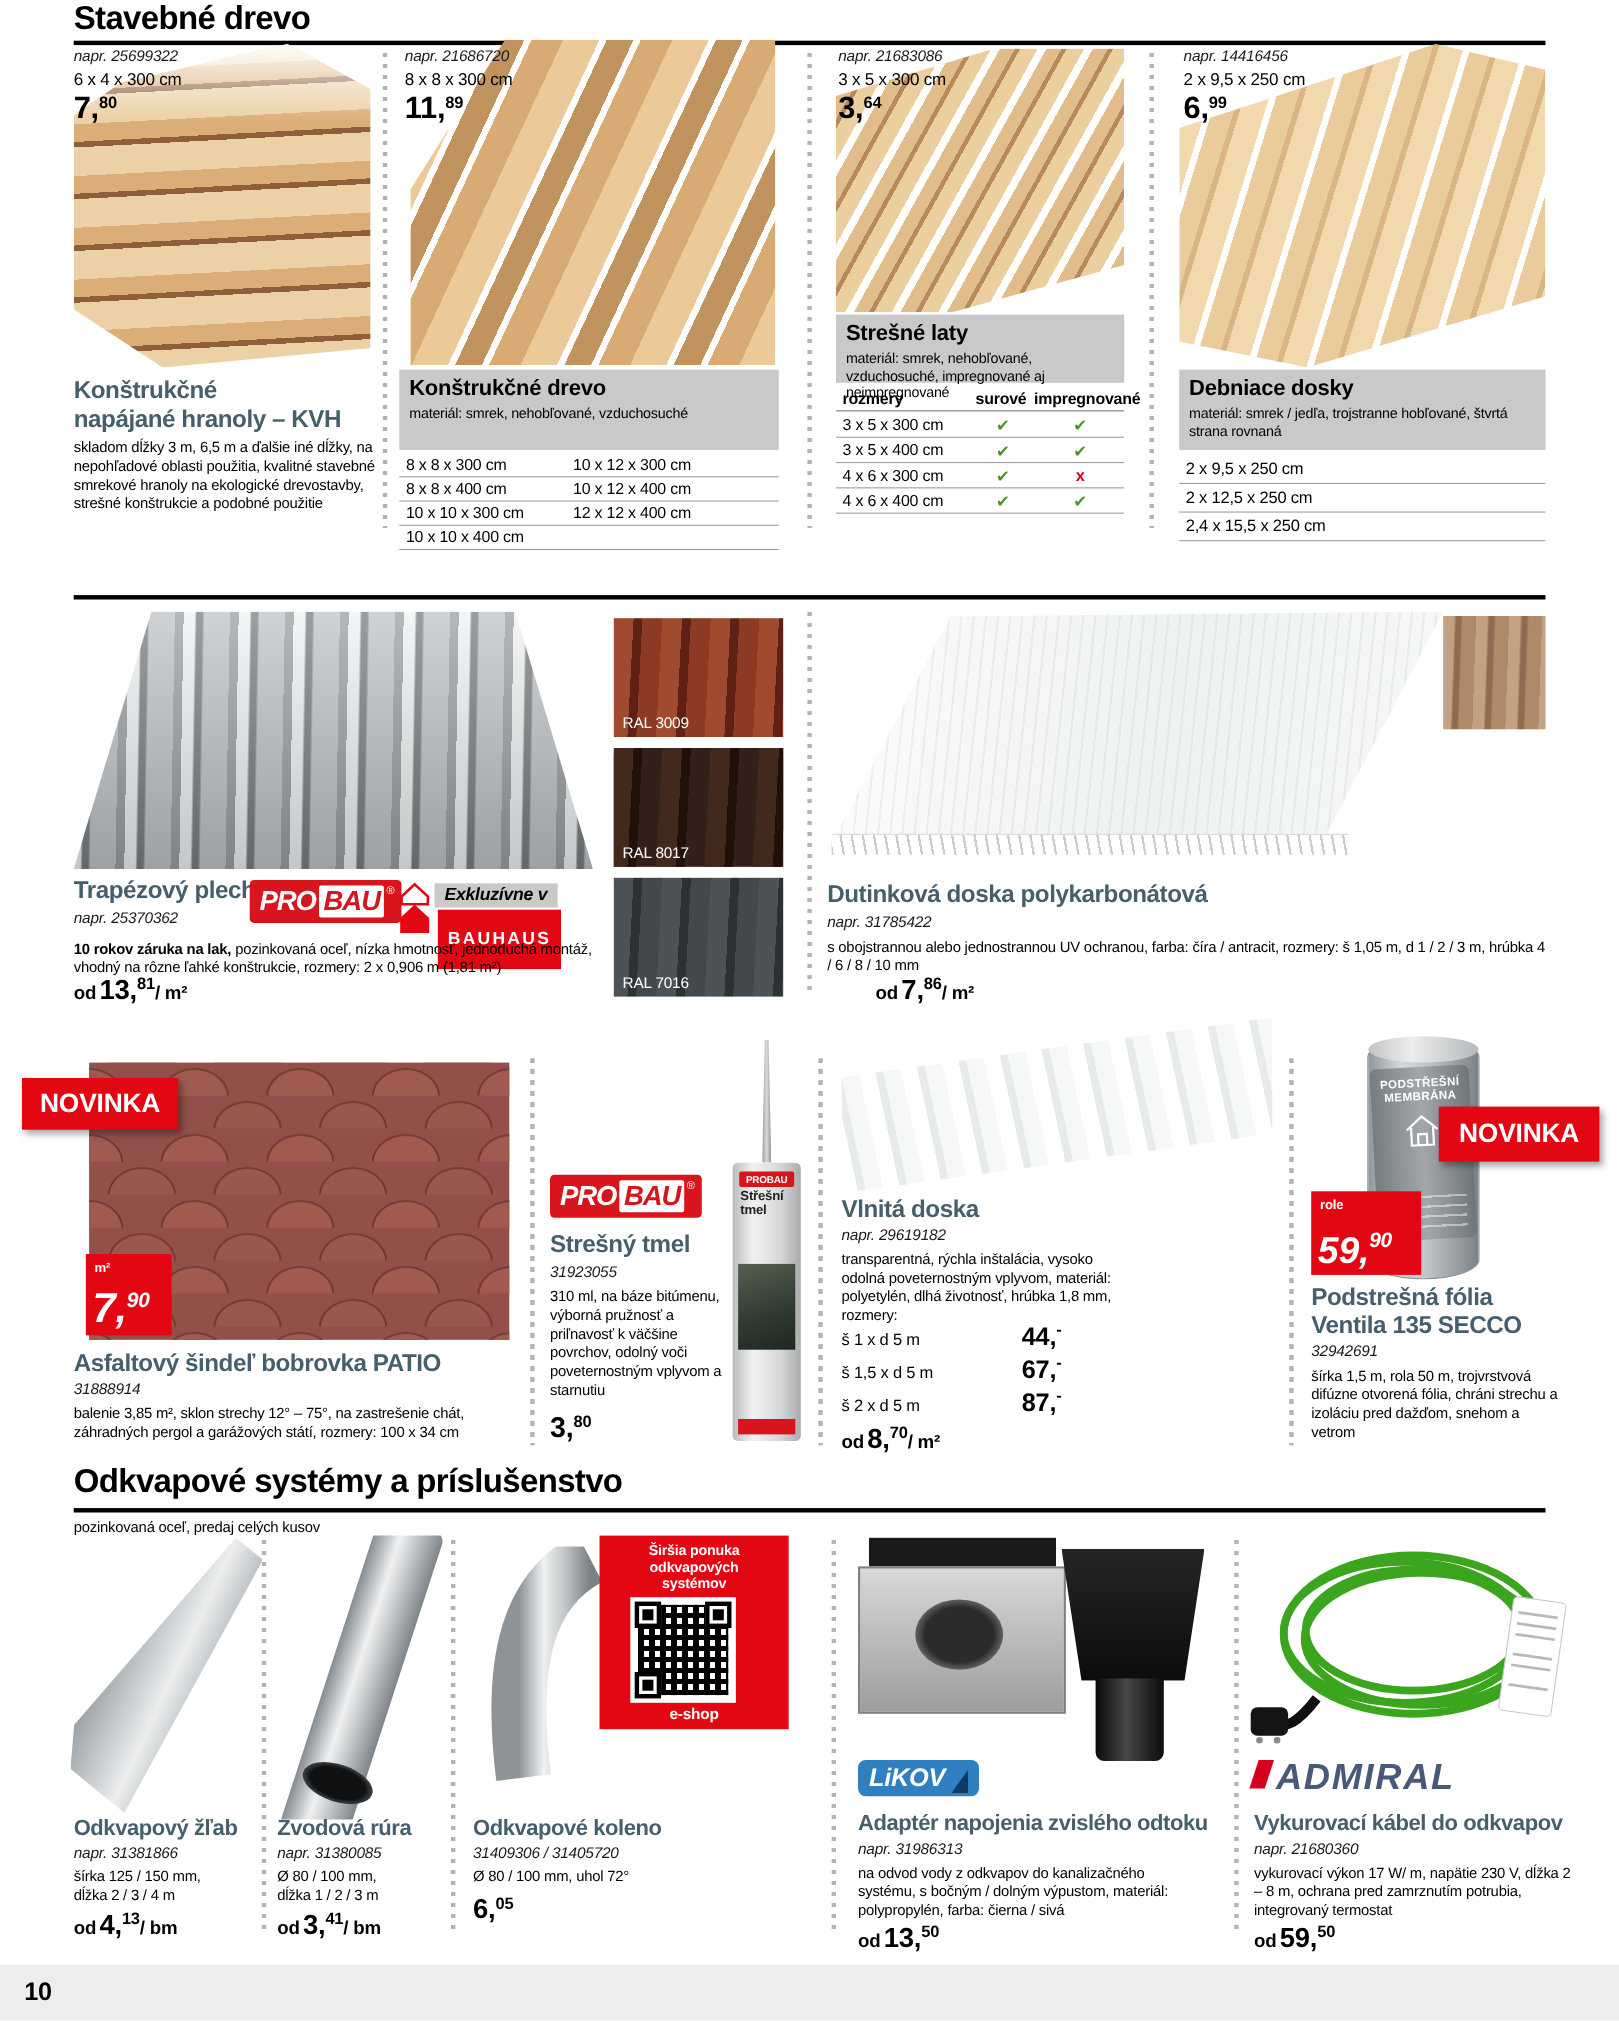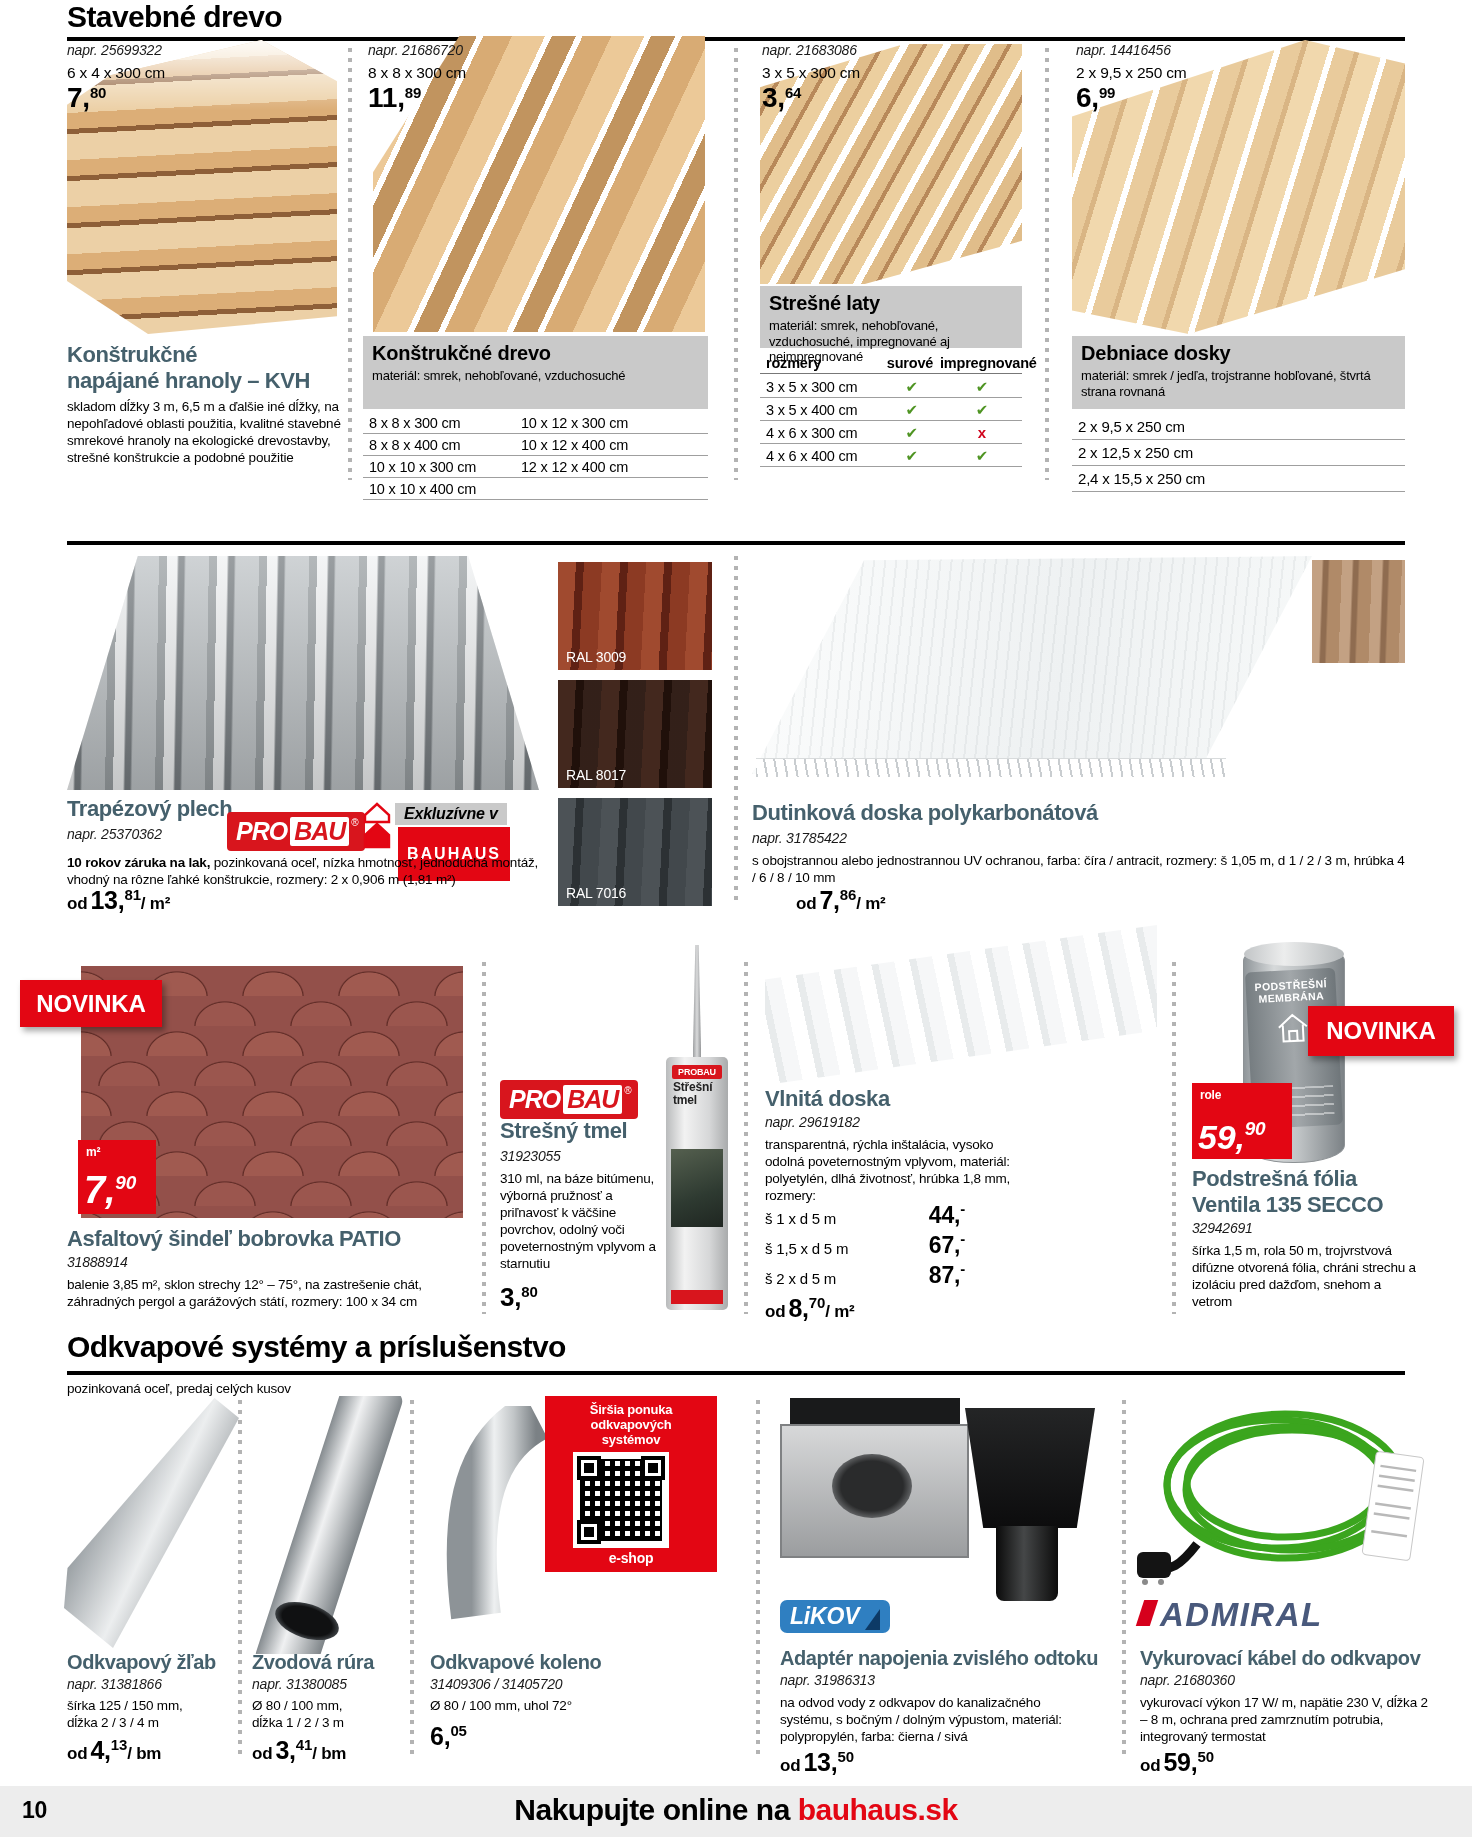--- a/index.html
+++ b/index.html
@@ -68,21 +68,21 @@
                        radial-gradient(ellipse 50px 42px at 50% 102%,#a05a50 58%,#5f2b26 60%,rgba(0,0,0,0) 63%);
       background-size:96px 60px,96px 60px;background-position:0 0,48px 30px;}
   .vlnita{background:repeating-linear-gradient(78deg,#ffffff 0 15px,#e8ebec 15px 22px,#f6f7f8 22px 38px);
       clip-path:polygon(0 34%,100% 0,100% 66%,0 100%);}
   .cone{background:linear-gradient(115deg,#f4f5f6 0%,#9aa0a4 28%,#eceeef 52%,#82888c 78%,#cdd0d2 100%);
       clip-path:polygon(86% 0,100% 8%,28% 100%,0 84%,2% 68%);}
   .pipewrap{overflow:hidden;}
   .pipe{background:linear-gradient(90deg,#868c90 0%,#f0f1f2 38%,#c6c9cb 62%,#7e8488 100%);border-radius:10px;transform:rotate(18deg);}
   .pipeend{border-radius:50%;background:radial-gradient(#101112 55%,#3c4043 70%,#9aa0a3);transform:rotate(18deg);}
   
-  .probau{background:#d8151d;display:flex;align-items:center;padding:5px 6px;border-radius:4px;margin-top:12px;}
+  .probau{background:#d8151d;display:flex;align-items:center;padding:5px 6px;border-radius:4px;}
   .probau .pro{color:#fff;font-weight:bold;font-size:25px;font-style:italic;padding:0 3px;letter-spacing:-1px;}
   .probau .bau{background:#fff;color:#d8151d;font-weight:bold;font-size:25px;font-style:italic;padding:0 4px;border-radius:2px;letter-spacing:-1px;}
   .probau .reg{color:#fff;font-size:10px;align-self:flex-start;margin-left:2px;}
   .excl-gray{background:#c9c9c9;color:#000;font-weight:bold;font-style:italic;font-size:16px;padding:2px 9px;}
   .excl-red{background:#e30613;color:#fff;font-weight:bold;font-size:16px;padding:18px 9px;letter-spacing:2px;}
   
   .cart-tip{position:absolute;left:0;top:0;width:100%;height:112px;}
   .cart-tip::after{content:"";position:absolute;left:44%;top:0;width:12%;height:100%;
     background:linear-gradient(90deg,#9d9fa1,#d9dadb,#939597);clip-path:polygon(30% 0,70% 0,100% 100%,0 100%);}
   .cart-body{position:absolute;left:4px;top:112px;right:4px;bottom:0;border-radius:5px;
@@ -437,17 +437,14 @@
   <div class="abs desc" style="left:252px;top:1714px">dĺžka 1 / 2 / 3 m</div>
   <div class="abs pr-md" style="left:252px;top:1736px"><span class="od">od</span><span class="pi bold">3,</span><span class="sup">41</span><span class="unit">/ bm</span></div>
 
   <div class="abs ptitle sm" style="left:430px;top:1650px">Odkvapové koleno</div>
   <div class="abs art" style="left:430px;top:1676px">31409306 / 31405720</div>
   <div class="abs desc" style="left:430px;top:1697px">Ø 80 / 100 mm, uhol 72°</div>
   <div class="abs pr-md" style="left:430px;top:1722px"><span class="pi bold">6,</span><span class="sup">05</span></div>
 
   <div class="abs footerband" style="left:0;top:1786px;width:1472px;height:51px"></div>
   <div class="abs pagenum" style="left:22px;top:1797px">10</div>
-  <div class="abs footcenter" style="left:0;top:1793px">
-    <span>Nakupujte online na </span><span class="red">bauhaus.sk</span>
-  </div>
 
 </div>
 
 </body></html>

